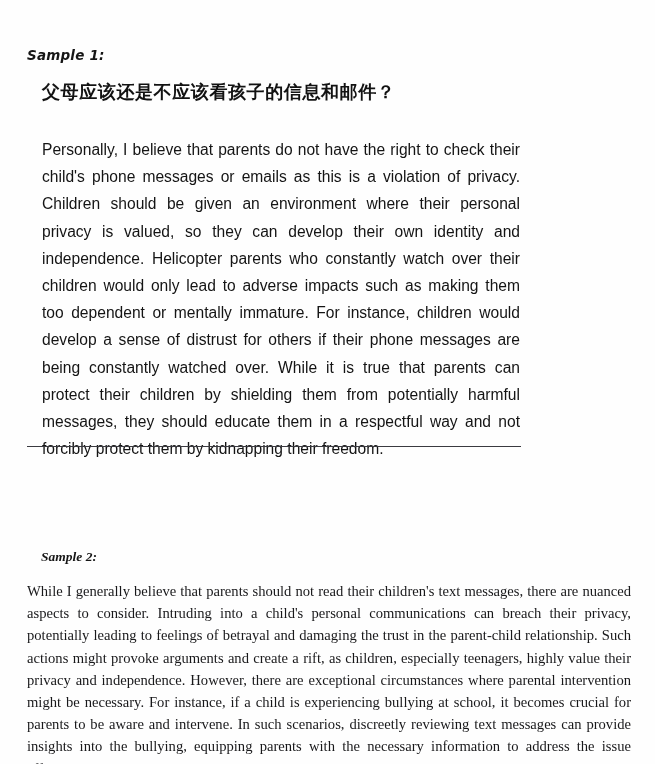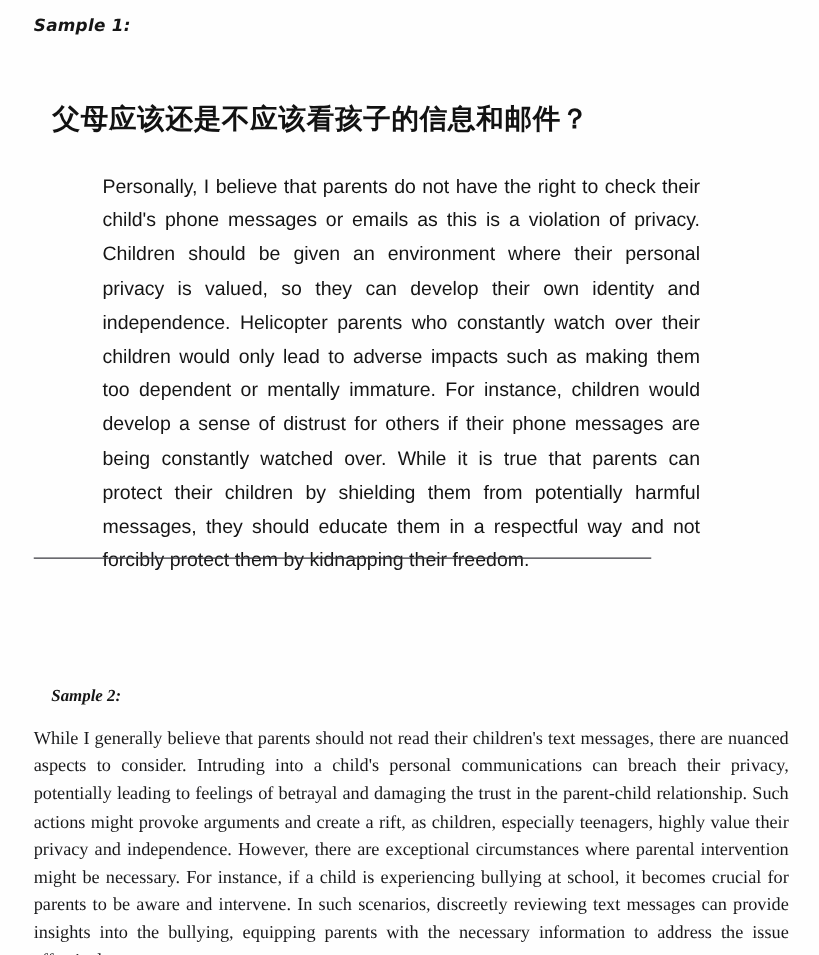--- a/index.html
+++ b/index.html
@@ -20,55 +20,54 @@
   .page {
     position: absolute;
     inset: 0;
     background: #fefefe;
   }
 
   
   .sample1-label {
     position: absolute;
     left: 27px;
-    top: 13px;
+    top: 47px;
     font-family: "DejaVu Sans", sans-serif;
     font-style: italic;
     font-weight: bold;
     font-size: 13.5px;
     letter-spacing: 0.2px;
     color: #161616;
     white-space: nowrap;
   }
 
   .cn-heading {
     position: absolute;
     left: 42px;
     top: 80px;
     font-family: "DejaVu Sans", "Liberation Sans", sans-serif;
     font-weight: bold;
-    font-size: 22px;
+    font-size: 18px;
     letter-spacing: 0.6px;
     color: #121212;
     white-space: nowrap;
   }
 
   .sample1-body {
     position: absolute;
     left: 42px;
     top: 136px;
     width: 478px;
     font-family: "Liberation Sans", sans-serif;
     font-size: 15.6px;
     line-height: 27.2px;
     text-align: justify;
     text-justify: inter-word;
     color: #141414;
     hyphens: none;
-    margin-left: 40px;
   }
 
   .divider {
     position: absolute;
     left: 27px;
     top: 446px;
     width: 494px;
     height: 0;
     border-top: 1.6px solid #3a3a40;
   }

